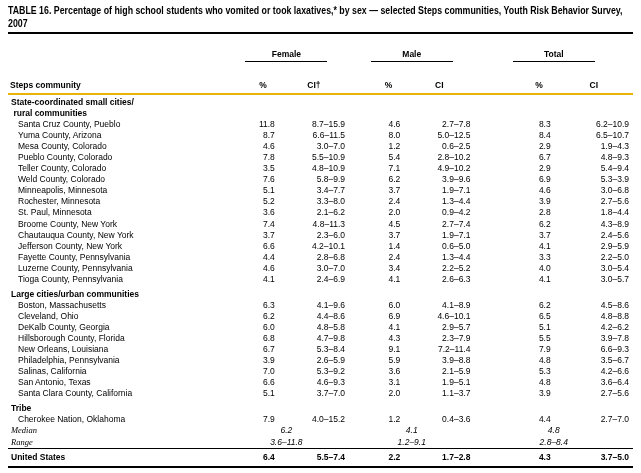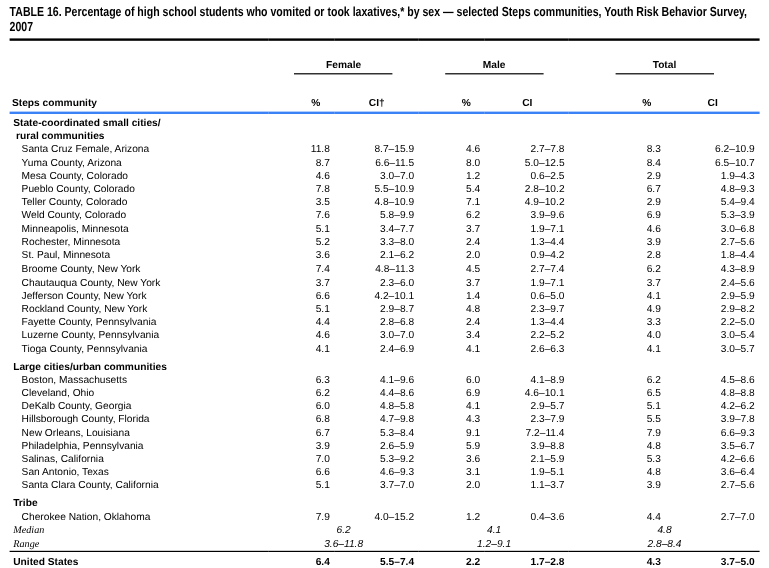--- a/index.html
+++ b/index.html
@@ -47,21 +47,21 @@
     margin: 12px auto;
     text-align: center;
     border-bottom: 1px solid #000;
     padding-bottom: 2px;
     font-weight: bold;
     font-size: 8.5px;
     line-height: 10px;
   }
 
   .colhead-row td {
-    border-bottom: 2px solid #3b82f6;
+    border-bottom: 2px solid #eab308;
     font-weight: bold;
     padding: 6px 0 3px 0;
     vertical-align: bottom;
     margin-top: 41px;
   }
   .colhead-row .steps-label { text-align: left; padding-left: 2px; }
   .colhead-row .sub-pct { text-align: right; padding-right: 12px; }
   .colhead-row .sub-ci  { text-align: center; }
 
   tbody.rows td { line-height: 11.05px; }
@@ -143,21 +143,21 @@
         <td class="sub-ci">CI</td>
       </tr>
     </thead>
 
     <tbody class="rows">
         <tr>
           <td colspan="7" class="section-header">State-coordinated small cities/
  rural communities</td>
         </tr>
         <tr>
-          <td class="community">Santa Cruz Female, Arizona</td>
+          <td class="community">Santa Cruz County, Pueblo</td>
           <td class="num">11.8</td>
           <td class="num">8.7–15.9</td>
           <td class="num">4.6</td>
           <td class="num">2.7–7.8</td>
           <td class="num">8.3</td>
           <td class="num">6.2–10.9</td>
         </tr>
         <tr>
           <td class="community">Yuma County, Arizona</td>
           <td class="num">8.7</td>
@@ -249,29 +249,20 @@
           <td class="num">2.4–5.6</td>
         </tr>
         <tr>
           <td class="community">Jefferson County, New York</td>
           <td class="num">6.6</td>
           <td class="num">4.2–10.1</td>
           <td class="num">1.4</td>
           <td class="num">0.6–5.0</td>
           <td class="num">4.1</td>
           <td class="num">2.9–5.9</td>
-        </tr>
-        <tr>
-          <td class="community">Rockland County, New York</td>
-          <td class="num">5.1</td>
-          <td class="num">2.9–8.7</td>
-          <td class="num">4.8</td>
-          <td class="num">2.3–9.7</td>
-          <td class="num">4.9</td>
-          <td class="num">2.9–8.2</td>
         </tr>
         <tr>
           <td class="community">Fayette County, Pennsylvania</td>
           <td class="num">4.4</td>
           <td class="num">2.8–6.8</td>
           <td class="num">2.4</td>
           <td class="num">1.3–4.4</td>
           <td class="num">3.3</td>
           <td class="num">2.2–5.0</td>
         </tr>

